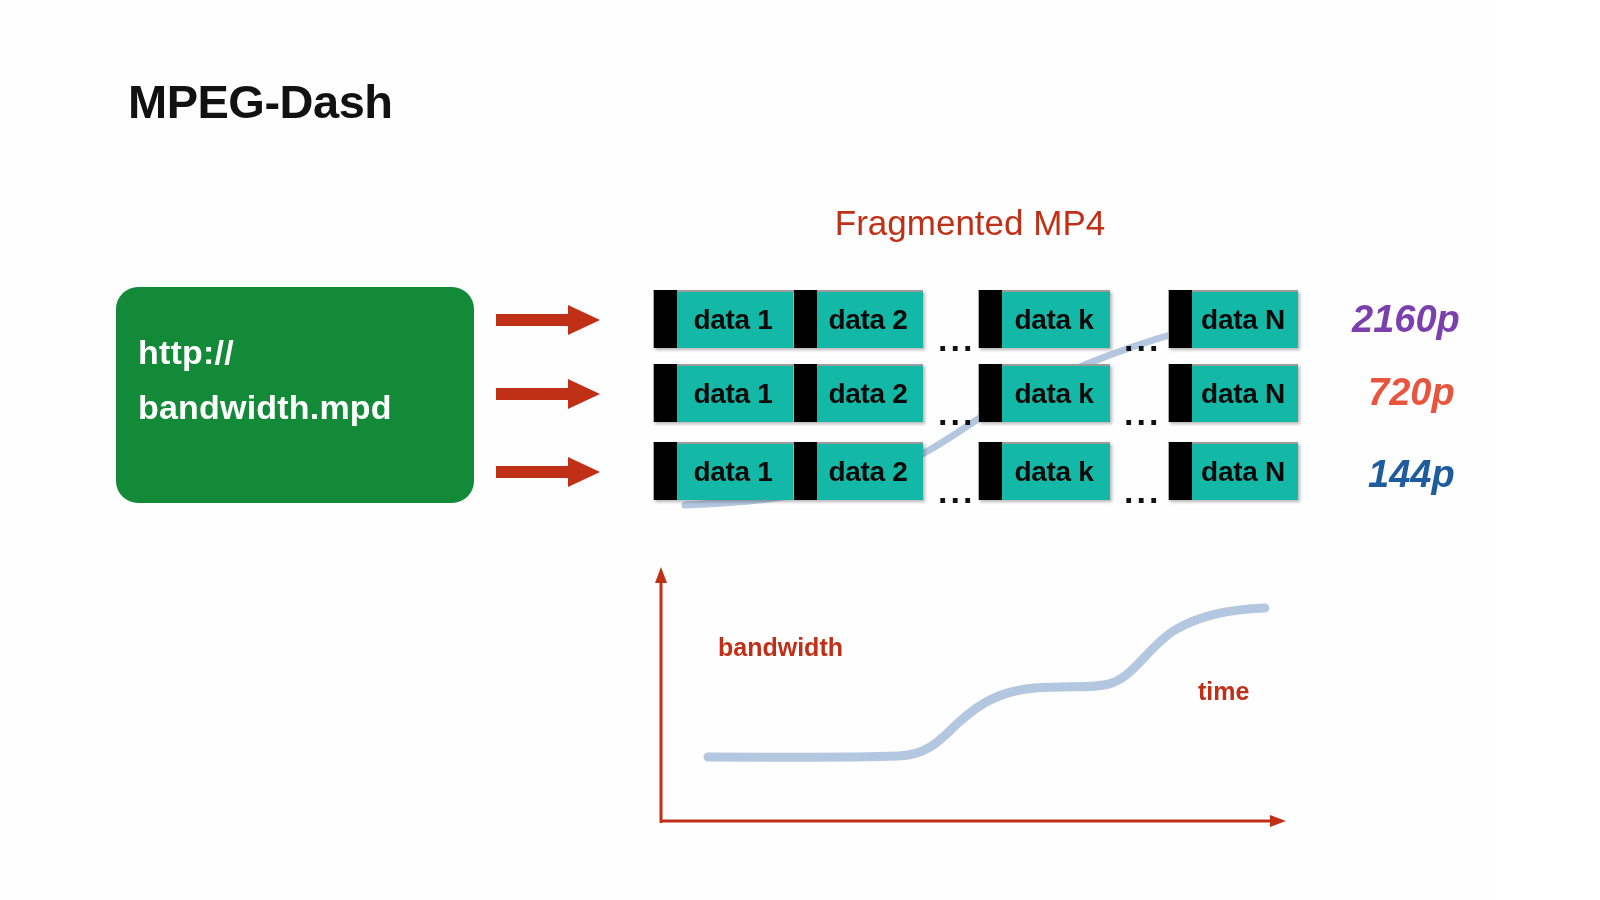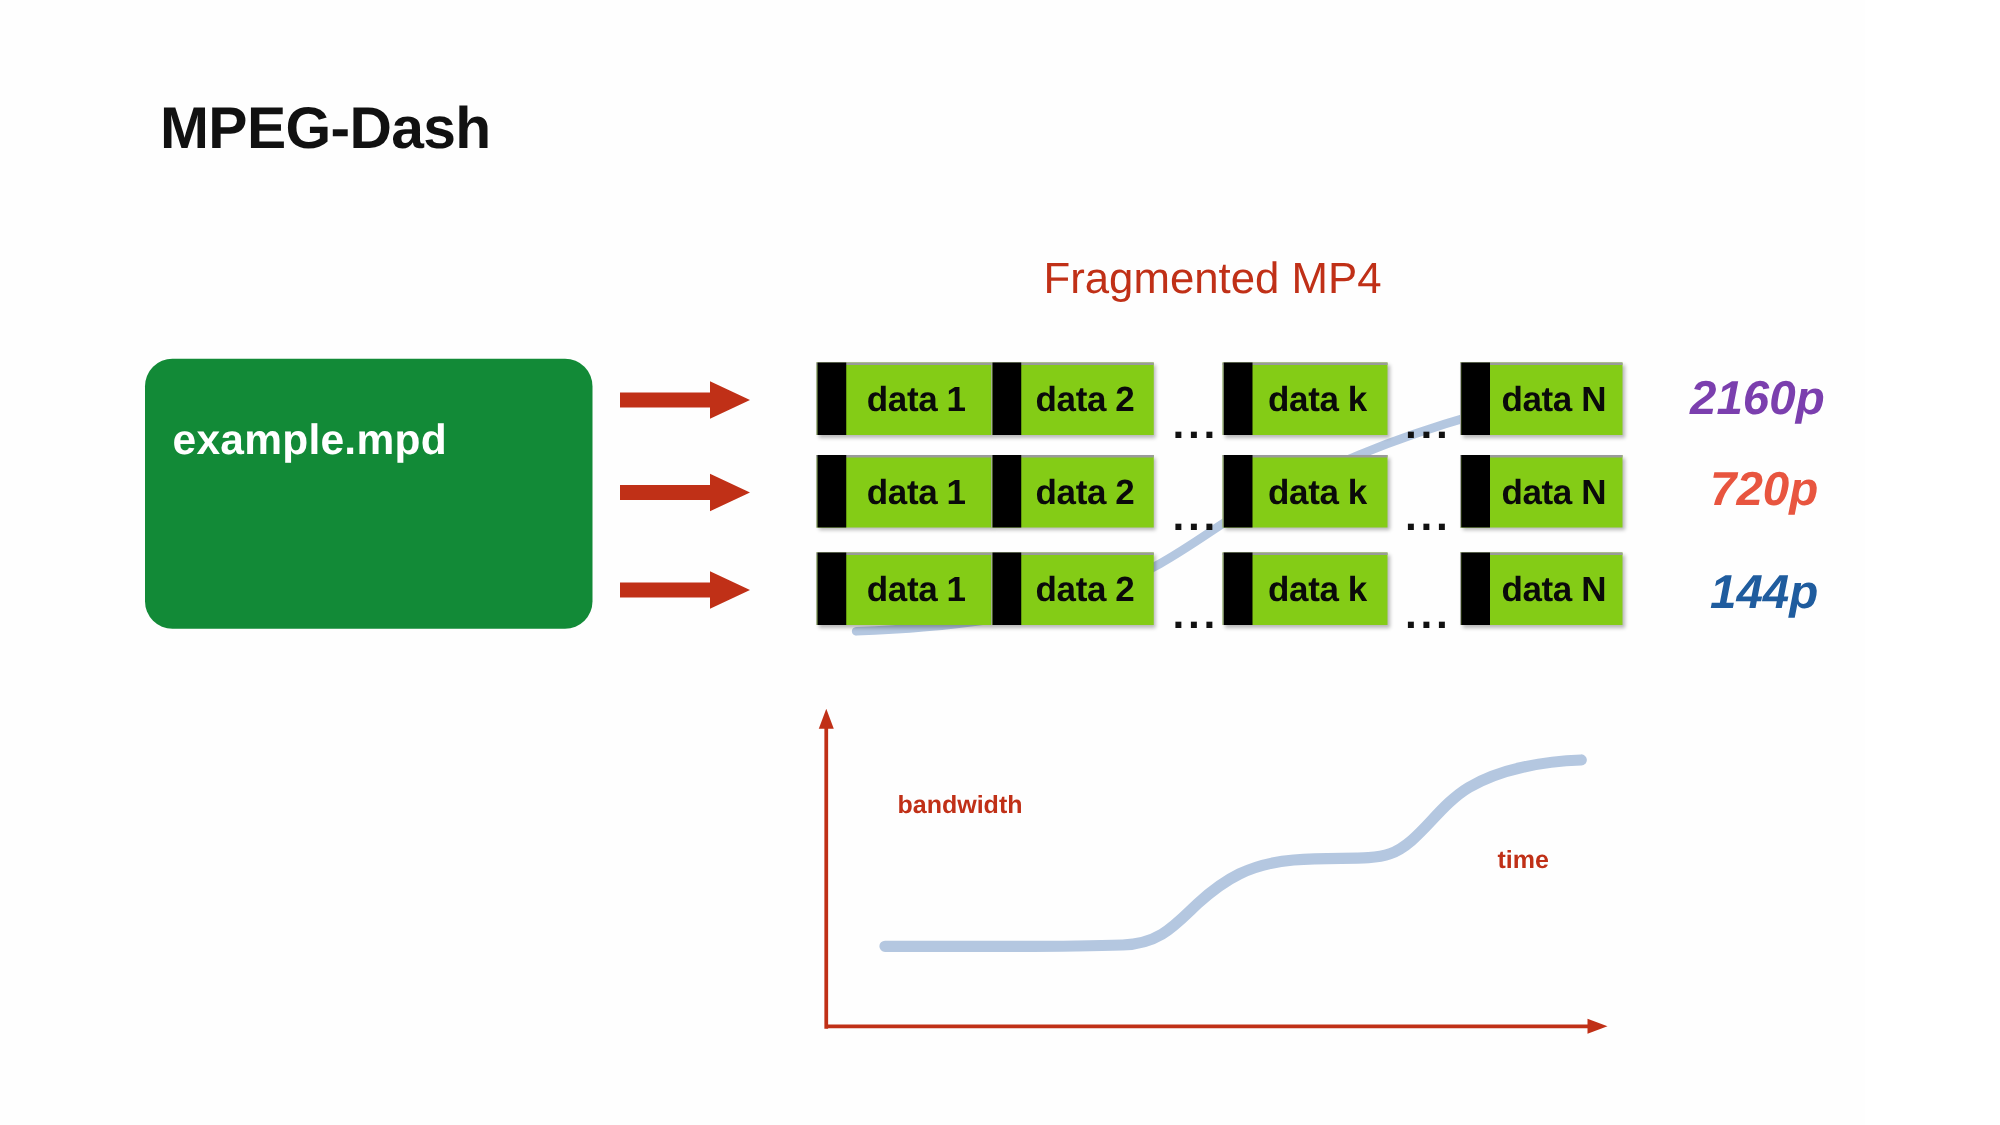--- a/index.html
+++ b/index.html
@@ -79,21 +79,21 @@
 
   
   .seg-row {
     position: absolute;
     height: 62px;
   }
   .seg-box {
     position: absolute;
     top: 0;
     height: 58px;
-    background: #84cc16;
+    background: #14b8a6;
     border-top: 2px solid #9a9a9a;
     border-left: 1px solid #ababab;
     box-shadow: 2px 2px 3px rgba(0,0,0,0.28);
     box-sizing: border-box;
     display: flex;
     align-items: center;
   }
   .seg-box .seg-head {
     width: 23px;
     height: 58px;
@@ -148,39 +148,40 @@
     left: 640px;
     top: 555px;
     width: 680px;
     height: 300px;
   }
   #chart-axes { position: absolute; left:0; top:0; }
   #chart-curve { position: absolute; left:0; top:0; }
 
   .chart-axis-label {
     position: absolute;
-    font-size: 20px;
+    font-size: 25px;
     font-weight: bold;
     color: #c03017;
     white-space: nowrap;
   }
   #label-bandwidth { left: 78px; top: 78px; }
   #label-time { left: 558px; top: 122px; text-align: center; }
 </style>
 </head>
 <body>
 
 <div id="slide">
 
   <div id="page-title">MPEG-Dash</div>
 
   <div id="frag-heading">Fragmented MP4</div>
 
   <div id="manifest-box">
-    <div class="url-line">example.mpd</div>
+    <div class="url-line">http://</div>
+    <div class="url-line">bandwidth.mpd</div>
   </div>
 
   <div class="flow-arrow" style="left:496px; top:303px;">
     <svg width="104" height="34" viewBox="0 0 104 34">
       <polygon points="0,11 72,11 72,2 104,17 72,32 72,23 0,23" fill="#c03017"></polygon>
     </svg>
   </div>
   <div class="flow-arrow" style="left:496px; top:377px;">
     <svg width="104" height="34" viewBox="0 0 104 34">
       <polygon points="0,11 72,11 72,2 104,17 72,32 72,23 0,23" fill="#c03017"></polygon>

